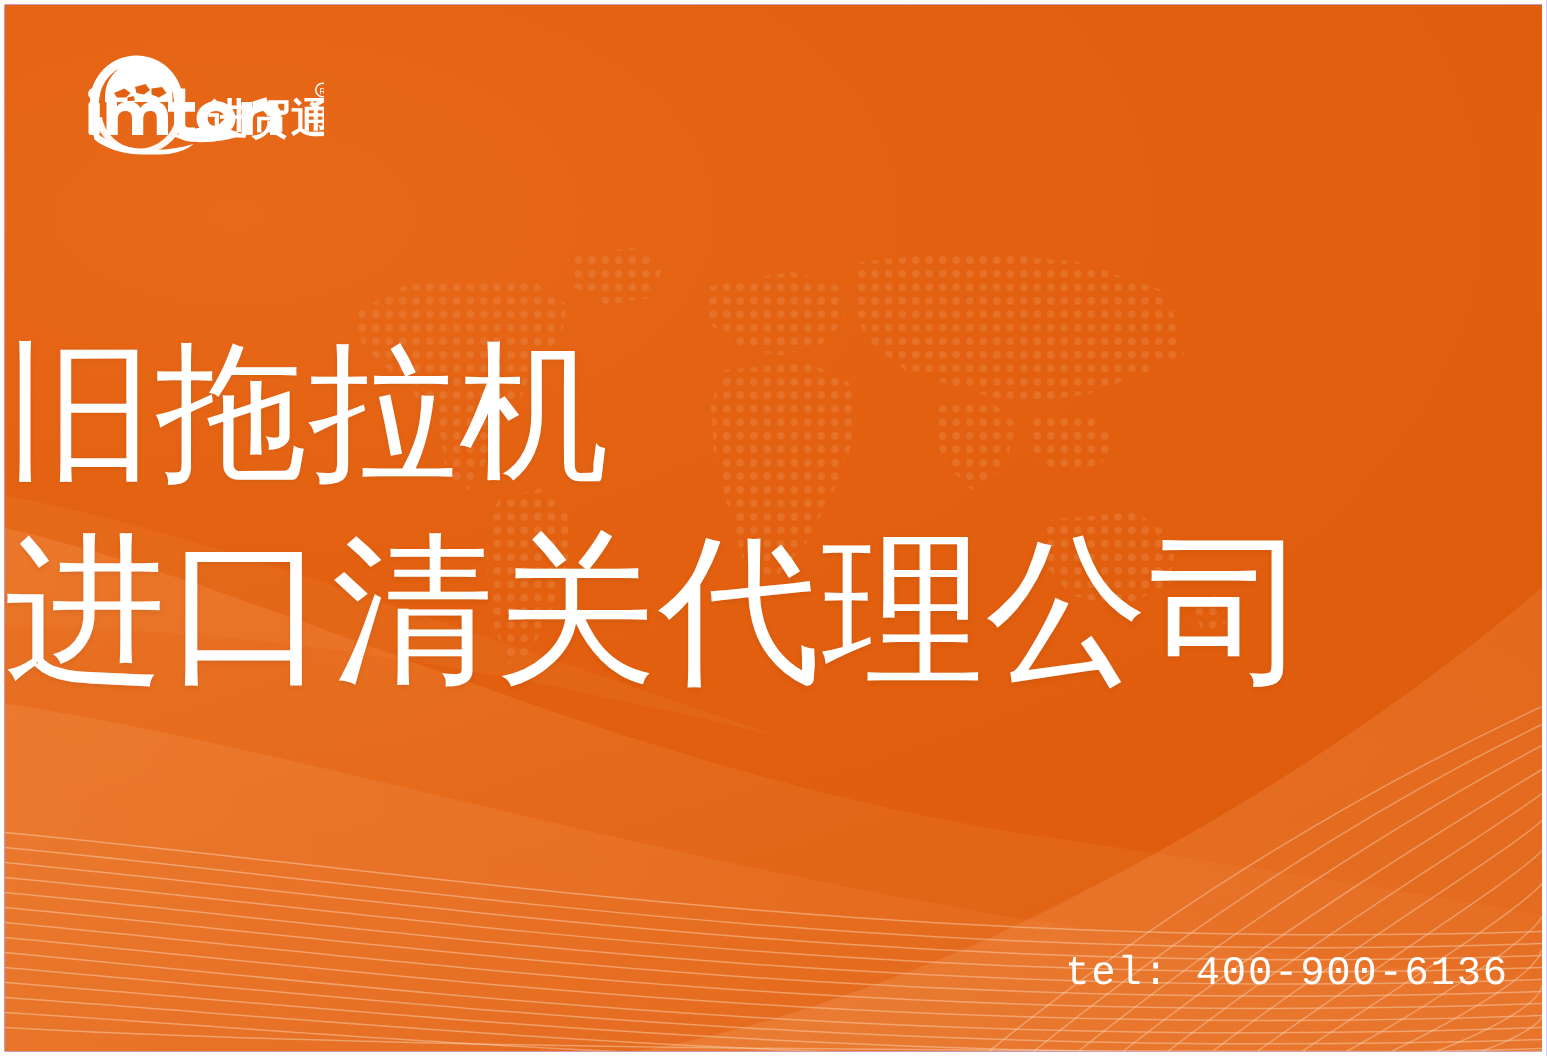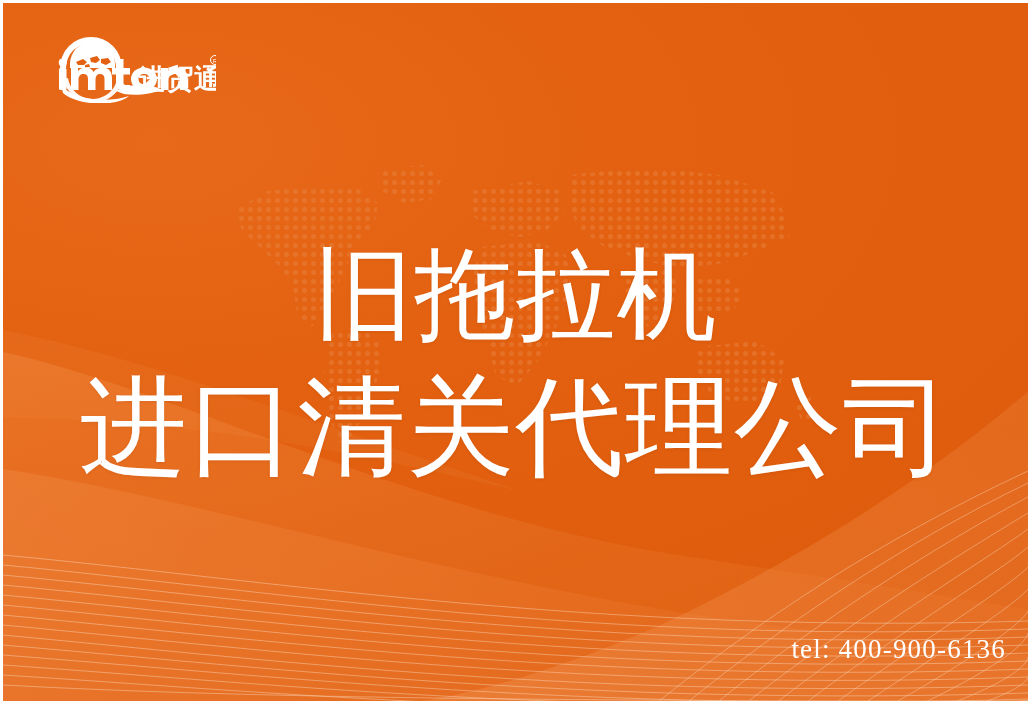--- a/index.html
+++ b/index.html
@@ -41,41 +41,41 @@
   
   #logo{
     position:absolute;left:38px;top:28px;
     width:175px;height:72px;
   }
   #logo svg{display:block;width:100%;height:100%;}
 
   
   #headline{
     position:absolute;
-    left:0;right:0;top:244px;
-    text-align:center;
+    left:0;right:0;top:216px;
+    text-align:left;
     color:#ffffff;
-    font-family:Liberation Mono, monospace;
+    font-family:Liberation Sans, sans-serif;
     font-weight:400;
     letter-spacing:1px;
     line-height:1.12;
     text-shadow:0 1px 3px rgba(150,60,0,.18);
   }
   .hl-line{display:block;white-space:nowrap;}
   #hl-1{font-size:100px;}
   #hl-2{font-size:108px;margin-top:16px;}
 
   
   #phone{
     position:absolute;
     right:22px;bottom:36px;
     color:#ffffff;
     font-size:27px;
     letter-spacing:1.2px;
-    font-family:Liberation Serif, serif;
+    font-family:Liberation Mono, monospace;
     white-space:nowrap;
   }
 </style>
 </head>
 <body>
 
 <div id="banner">
 
   <div class="bg-base"></div>
 

